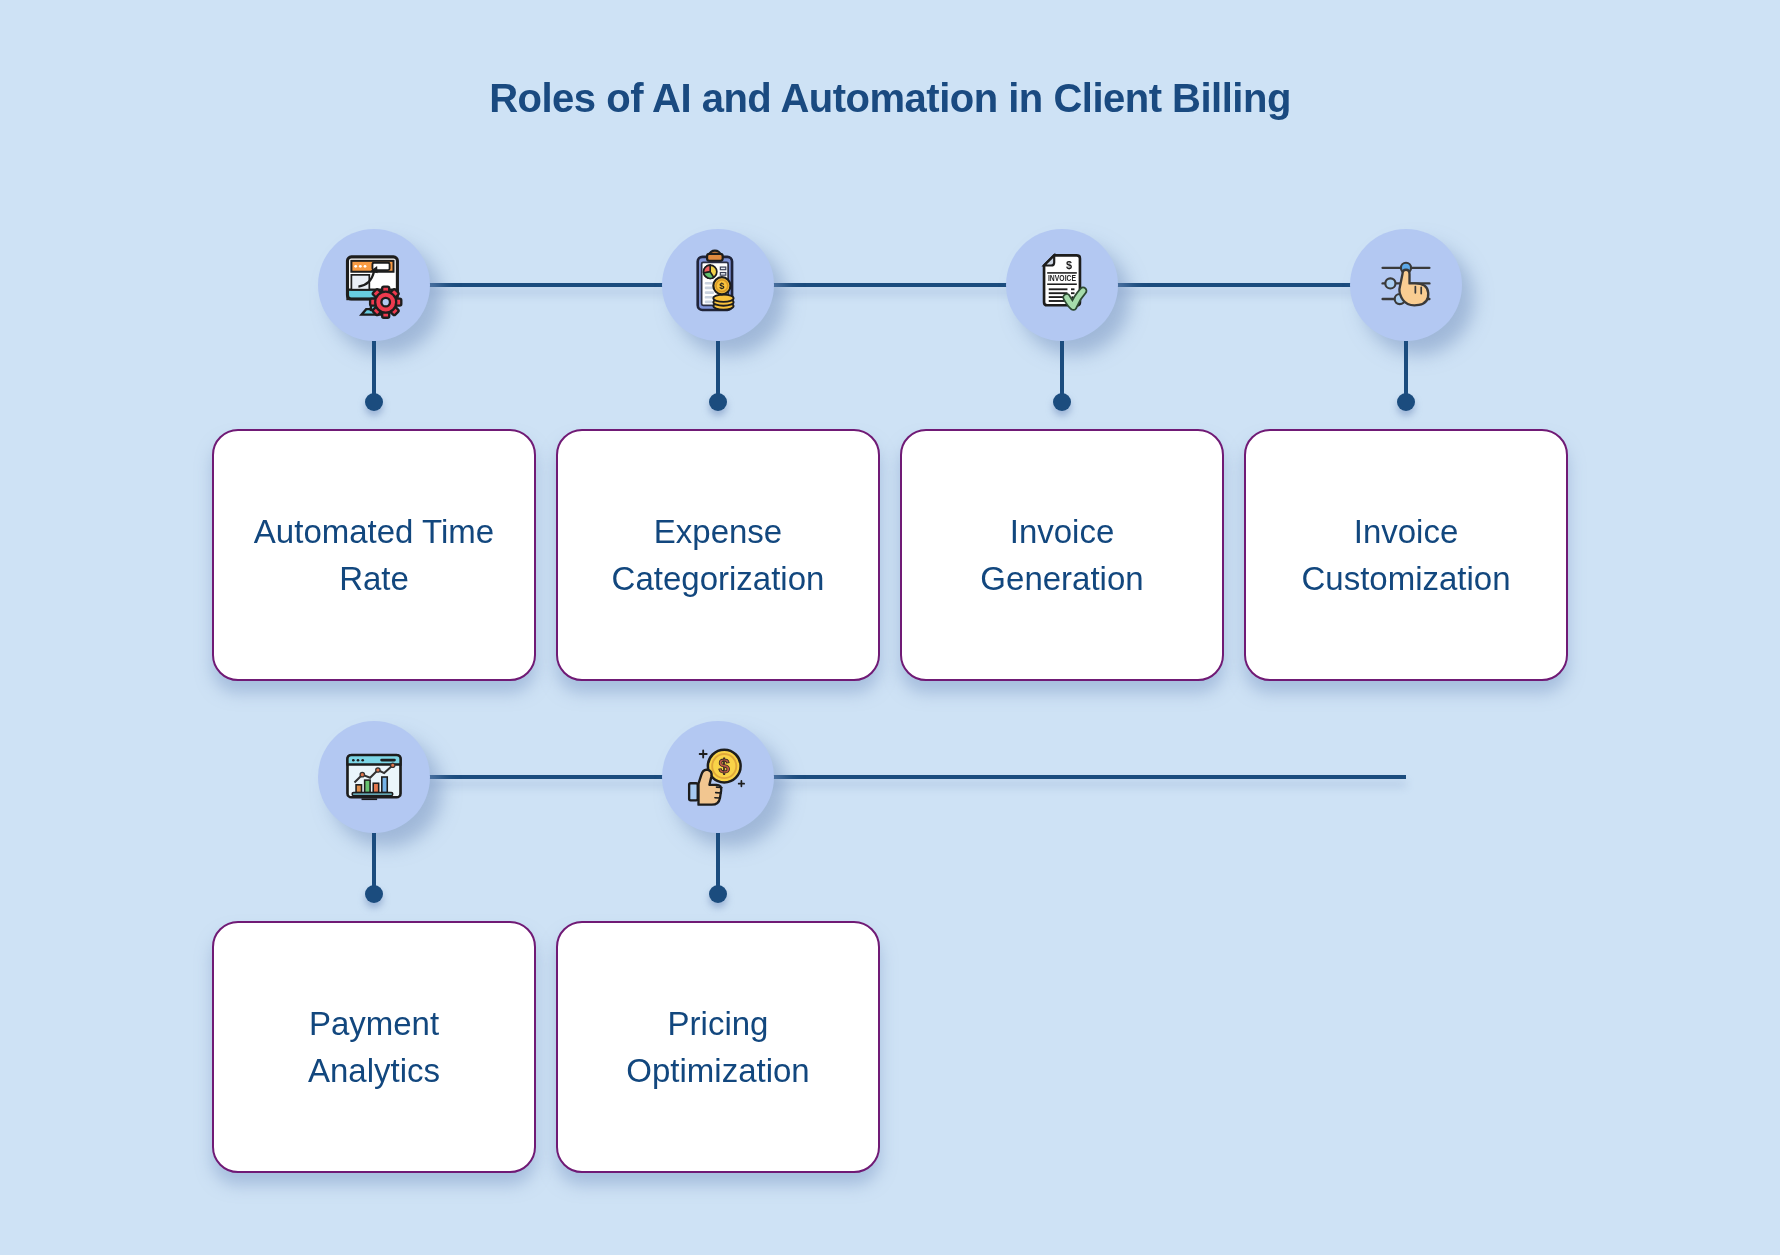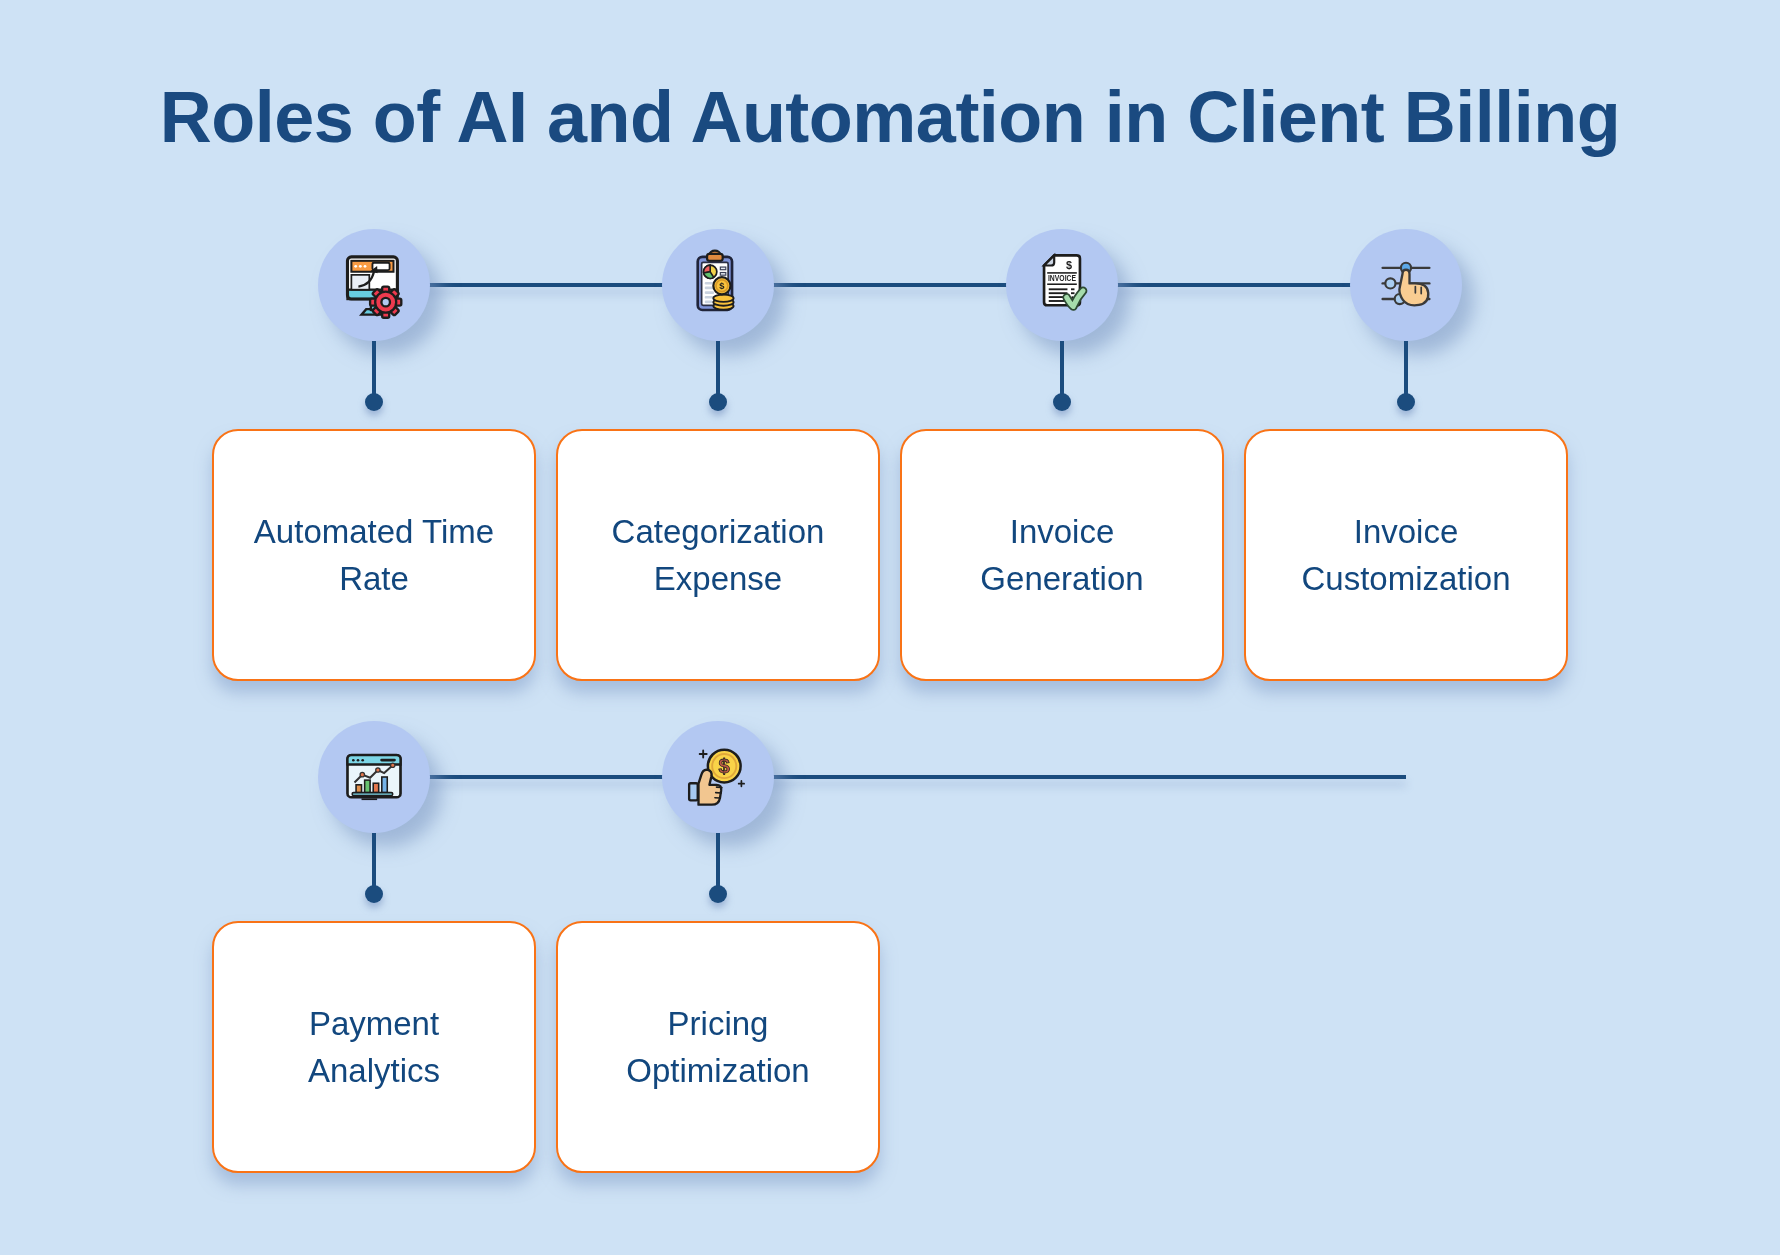--- a/index.html
+++ b/index.html
@@ -6,21 +6,21 @@
   .canvas{
     position:relative;
     width:1780px;height:1255px;
     background:#cee2f5;
     font-family:"Liberation Sans","DejaVu Sans",sans-serif;
     overflow:hidden;
   }
   .title{
     position:absolute;top:76px;left:0;width:100%;
     text-align:center;
-    font-size:72px;font-weight:700;letter-spacing:-0.5px;
+    font-size:40px;font-weight:700;letter-spacing:-0.5px;
     color:#1a4a80;
   }
   .grid{
     position:absolute;left:202px;top:229px;width:1376px;
   }
   .row{
     position:relative;
     display:flex;
   }
   .row + .row{margin-top:40px;}
@@ -48,21 +48,21 @@
   .dot{
     width:18px;height:18px;border-radius:50%;
     background:#1b4c7e;margin-top:-4px;
     box-shadow:0 5px 7px rgba(122,149,193,0.6);
   }
   .card{
     margin-top:18px;
     width:324px;height:252px;
     box-sizing:border-box;
     background:#ffffff;
-    border:2px solid #f97316;
+    border:2px solid #701a75;
     border-radius:26px;
     box-shadow:0 12px 16px rgba(128,156,199,0.5);
     display:flex;align-items:center;justify-content:center;
     text-align:center;
   }
   .card-label{
     max-width:276px;
     font-size:33px;line-height:47px;font-weight:500;
     color:#12477e;
   }
@@ -148,22 +148,22 @@
             <ellipse cx="57" cy="67" rx="13" ry="4.6" fill="#f9c23c" stroke="#1d1d1d" stroke-width="2.4"></ellipse>
             <circle cx="55" cy="51" r="11" fill="#f9c23c" stroke="#1d1d1d" stroke-width="2.8"></circle>
             <circle cx="55" cy="51" r="7.6" fill="none" stroke="#d89a28" stroke-width="2.2"></circle>
             <text x="55" y="55.5" font-size="12" text-anchor="middle" fill="#1d1d1d">$</text>
           </svg>
         </div>
         <div class="vline"></div>
         <div class="dot"></div>
         <div class="card">
           <div class="card-label">
+            <span>Expense</span>
             <span>Categorization</span>
-            <span>Expense</span>
           </div>
         </div>
       </div>
 
       <div class="col">
         <div class="circle">
           <svg width="78" height="78" viewBox="0 0 100 100">
             <path d="M40,12 H69 Q73,12 73,16 V72 Q73,76 69,76 H31 Q27,76 27,72 V25 Z" fill="#ffffff" stroke="#1d1d1d" stroke-width="3.4"></path>
             <path d="M40,12 L27,25 H36 Q40,25 40,21 Z" fill="#cdd6e4" stroke="#1d1d1d" stroke-width="2.8"></path>
             <text x="59" y="29" font-size="14" text-anchor="middle" fill="#1d1d1d">$</text>

